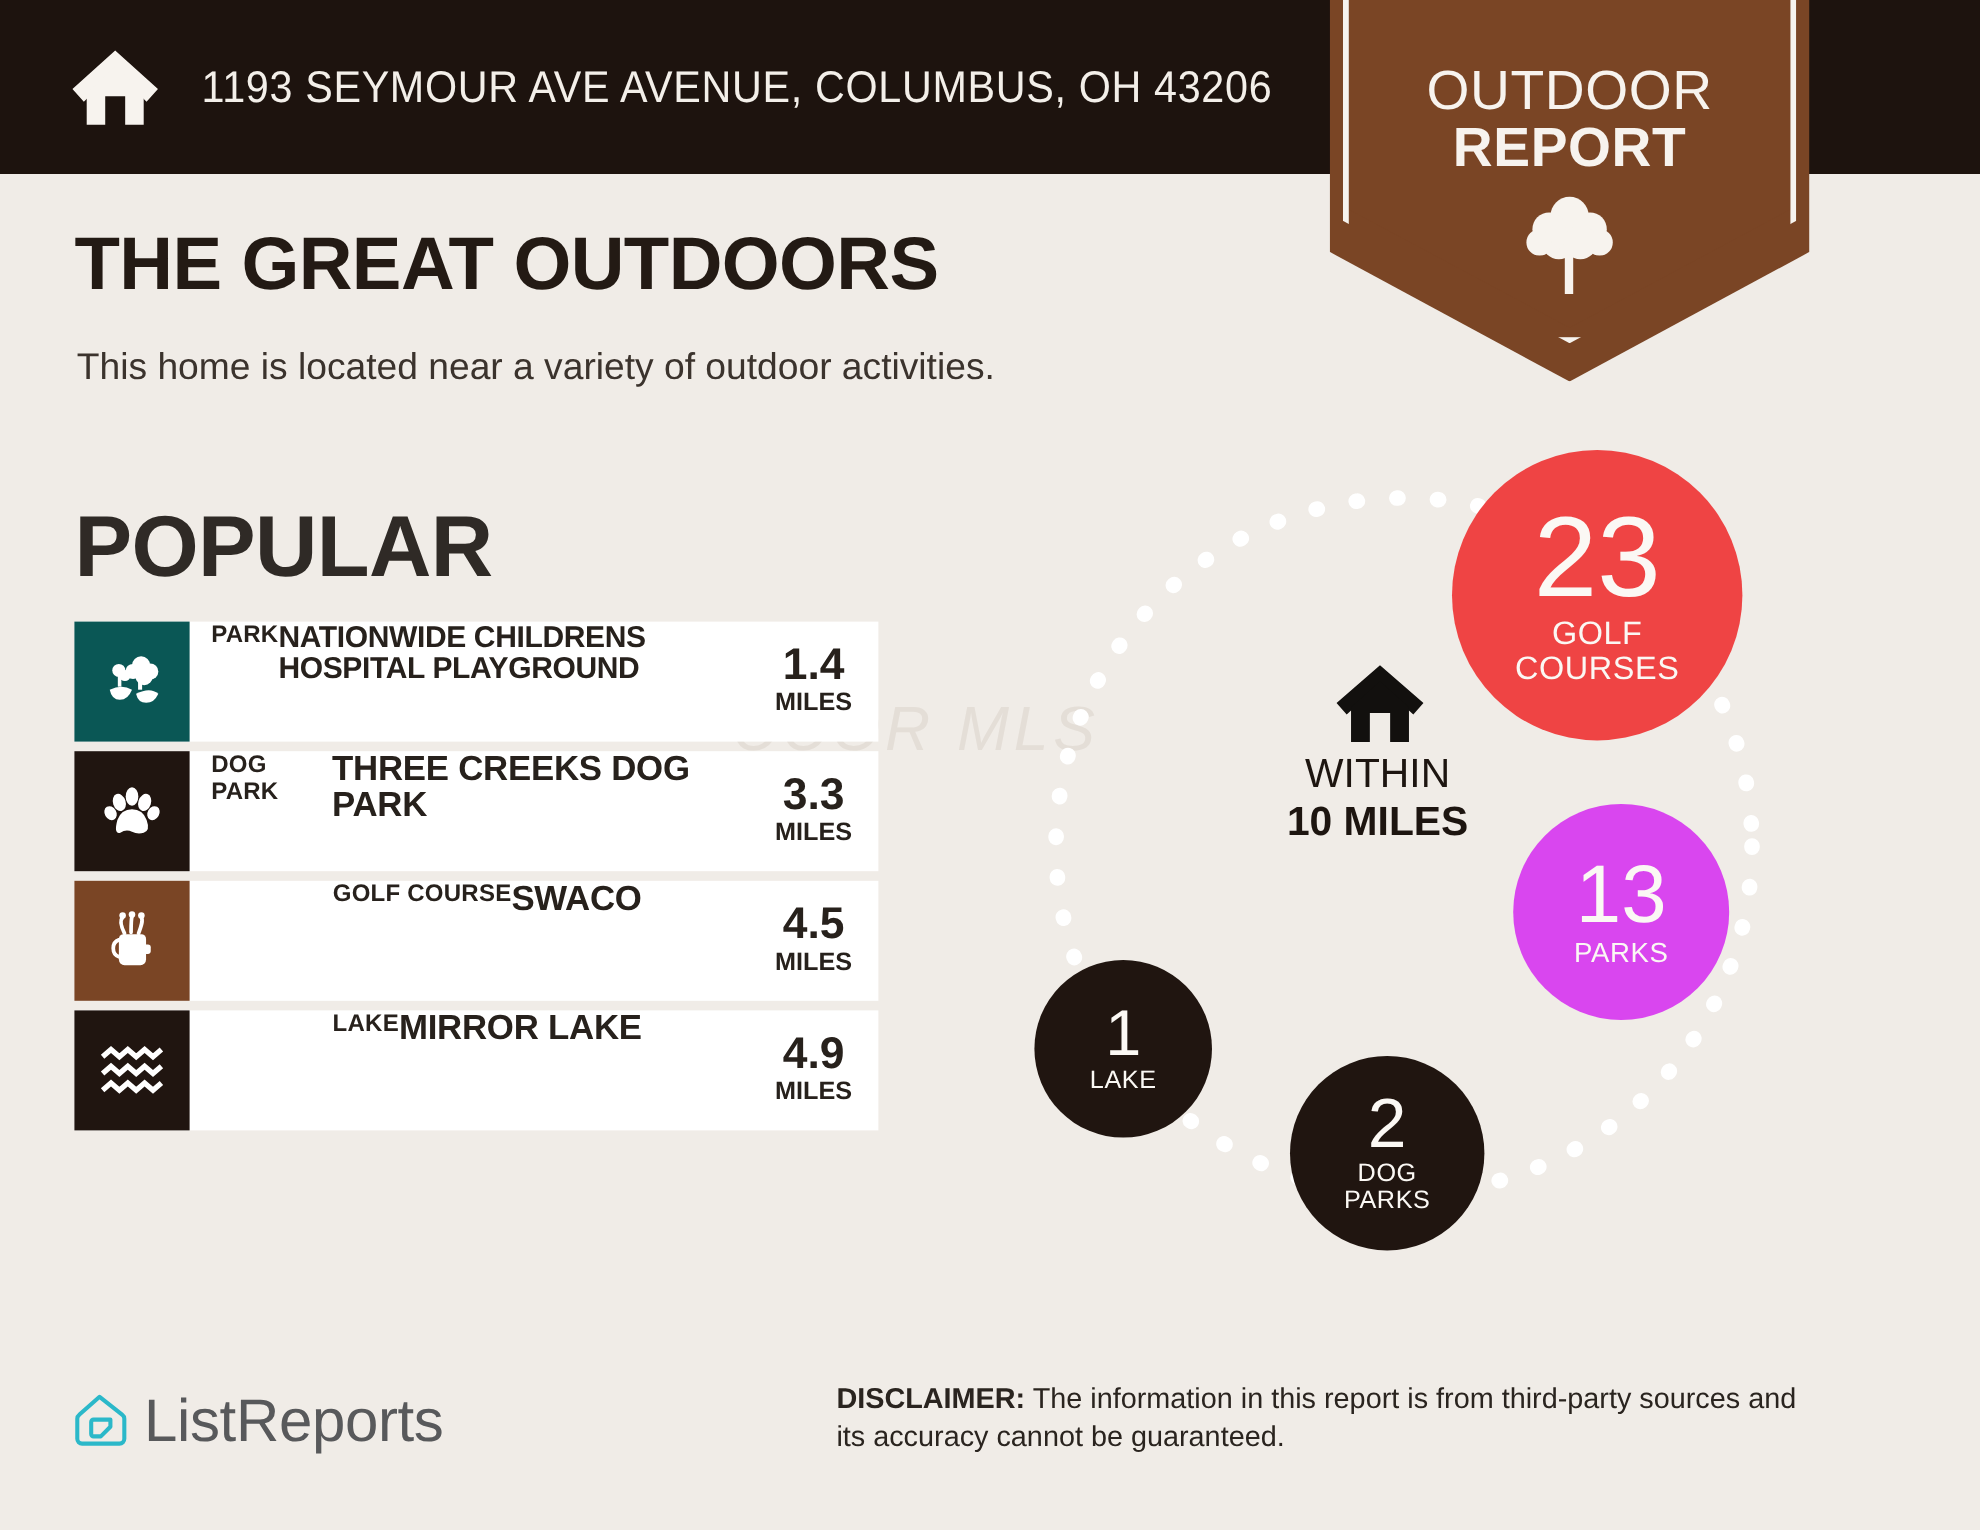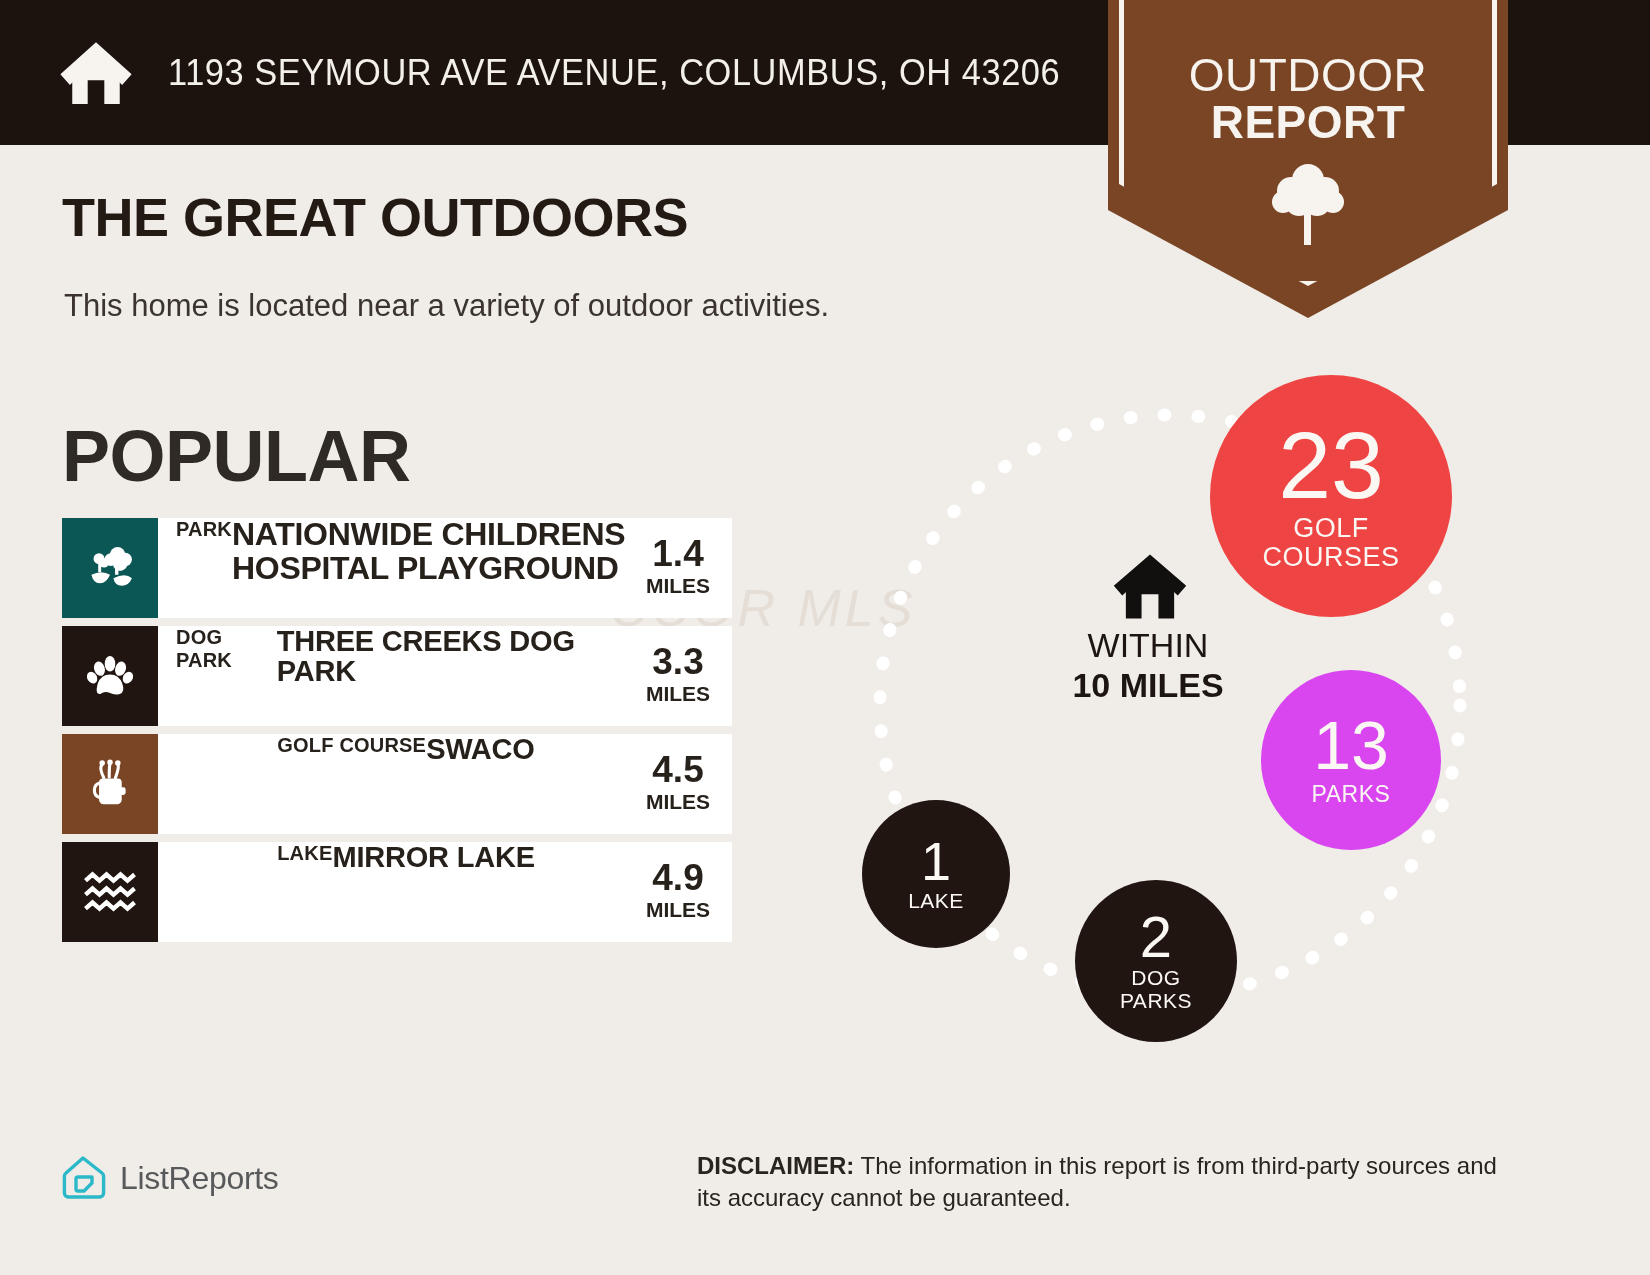--- a/index.html
+++ b/index.html
@@ -52,21 +52,21 @@
     position:absolute; left:0; top:52px; width:400px;
     text-align:center; color:#f7f3ee; line-height:1.02;
   }
   .badge-text .l1{ font-size:46px; font-weight:400; letter-spacing:.5px; display:block;}
   .badge-text .l2{ font-size:46px; font-weight:700; letter-spacing:.5px; display:block;}
   .badge-tree{ position:absolute; left:50%; top:158px; transform:translateX(-50%); }
 
   
   .title{
     position:absolute; left:62px; top:190px;
-    font-size:54px; font-weight:700; color:#231a14;
+    font-size:62px; font-weight:700; color:#231a14;
     letter-spacing:-.5px; line-height:1;
     font-family:"Liberation Sans Narrow","Liberation Sans",sans-serif;
     transform:scaleX(1.0); transform-origin:left top;
   }
   .subtitle{
     position:absolute; left:64px; top:288px;
     font-size:31px; color:#3b332d; font-weight:400;
     font-family:"Liberation Sans Narrow","Liberation Sans",sans-serif;
   }
   .popular-heading{
@@ -96,21 +96,21 @@
     padding-left:18px; padding-right:4px;
   }
   .poi-cat{
     font-size:20px; font-weight:700; color:#27211c; letter-spacing:.2px;
     line-height:1.15;
   }
   .poi-name{
     font-size:29px; font-weight:700; color:#27211c; line-height:1.05;
     letter-spacing:-.2px;
   }
-  .poi-name.small{ font-size:32px; letter-spacing:-.3px; }
+  .poi-name.small{ font-size:25px; letter-spacing:-.3px; }
   .poi-dist{
     width:92px; min-width:92px; display:flex; flex-direction:column;
     align-items:center; justify-content:center; padding-right:16px;
   }
   .poi-dist .num{ font-size:37px; font-weight:700; color:#27211c; line-height:1; }
   .poi-dist .unit{ font-size:21px; font-weight:700; color:#27211c; line-height:1.35; }
 
   
   .diagram{ position:absolute; left:820px; top:355px; width:700px; height:720px; z-index:2; }
   .bubble{
@@ -143,21 +143,21 @@
   }
   .center-label .cl1{ display:block; font-size:34px; font-weight:400; line-height:1.18; }
   .center-label .cl2{ display:block; font-size:34px; font-weight:700; line-height:1.18; }
   .center-house{ position:absolute; left:291px; top:197px; }
 
   .dot-ring{ position:absolute; left:0; top:0; width:700px; height:720px; }
 
   
   .footer-logo{ position:absolute; left:62px; top:1155px; display:flex; align-items:center; }
   .footer-logo .lr-text{
-    margin-left:14px; font-size:32px; color:#58595b; font-weight:400; letter-spacing:-.3px;
+    margin-left:14px; font-size:50px; color:#58595b; font-weight:400; letter-spacing:-.3px;
   }
   .disclaimer{
     position:absolute; left:697px; top:1150px; width:830px;
     font-size:24px; color:#2a241f; line-height:1.32;
     font-family:"Liberation Sans Narrow","Liberation Sans",sans-serif;
   }
   .disclaimer b{ font-weight:700; }
 </style>
 </head>
 <body>

